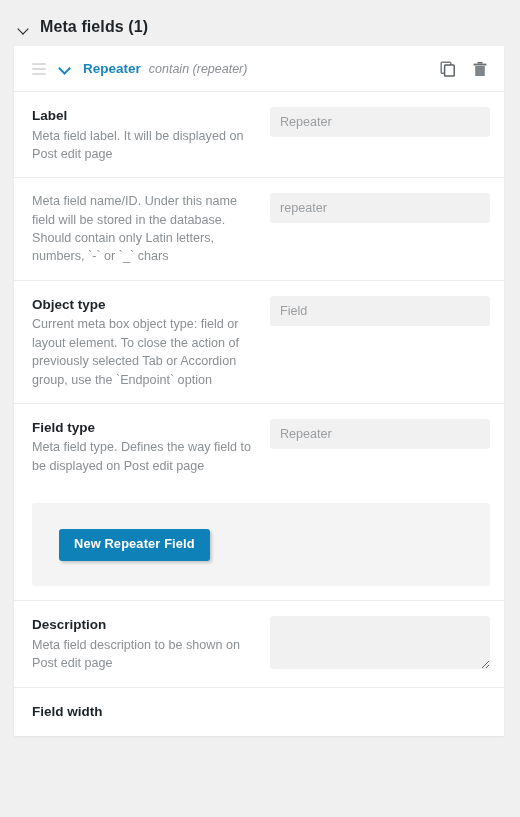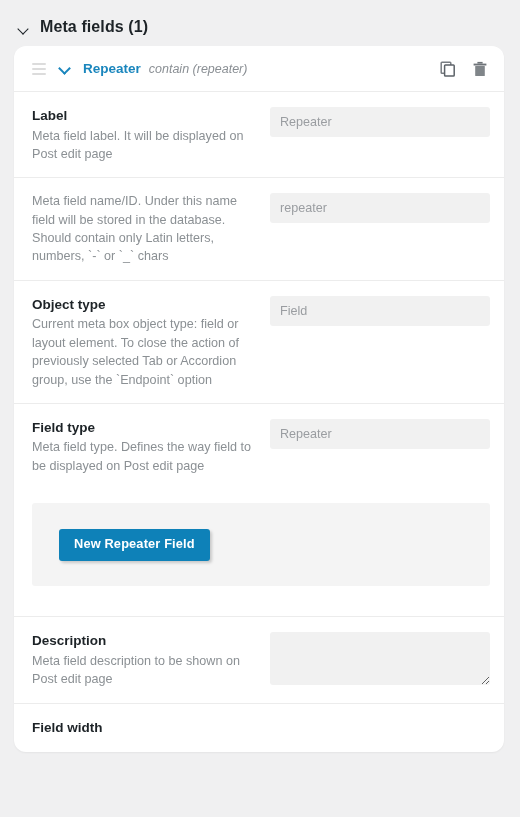--- a/index.html
+++ b/index.html
@@ -50,21 +50,21 @@
     white-space: nowrap;
   }
 
   
   .card {
     position: absolute;
     left: 14px;
     top: 46px;
     width: 490px;
     background: #ffffff;
-    border-radius: 12px;
+    border-radius: 0;
     box-shadow: 0 1px 2px rgba(0,0,0,.05);
     overflow: hidden;
   }
 
   
   .item-header {
     display: flex;
     align-items: center;
     height: 46px;
     padding: 0 14px 0 18px;
@@ -190,21 +190,21 @@
     font-family: "Liberation Sans", sans-serif;
     font-size: 12.6px;
     color: #9a9da1;
     padding: 7px 10px;
     outline: none;
     resize: vertical;
   }
 
   
   .builder-row {
-    padding: 14px 14px 30px 18px;
+    padding: 14px 14px 14px 18px;
     border-bottom: 1px solid #ececec;
   }
   .builder-box {
     background: #f4f4f4;
     border-radius: 3px;
     height: 83px;
     display: flex;
     align-items: center;
     padding-left: 27px;
   }

